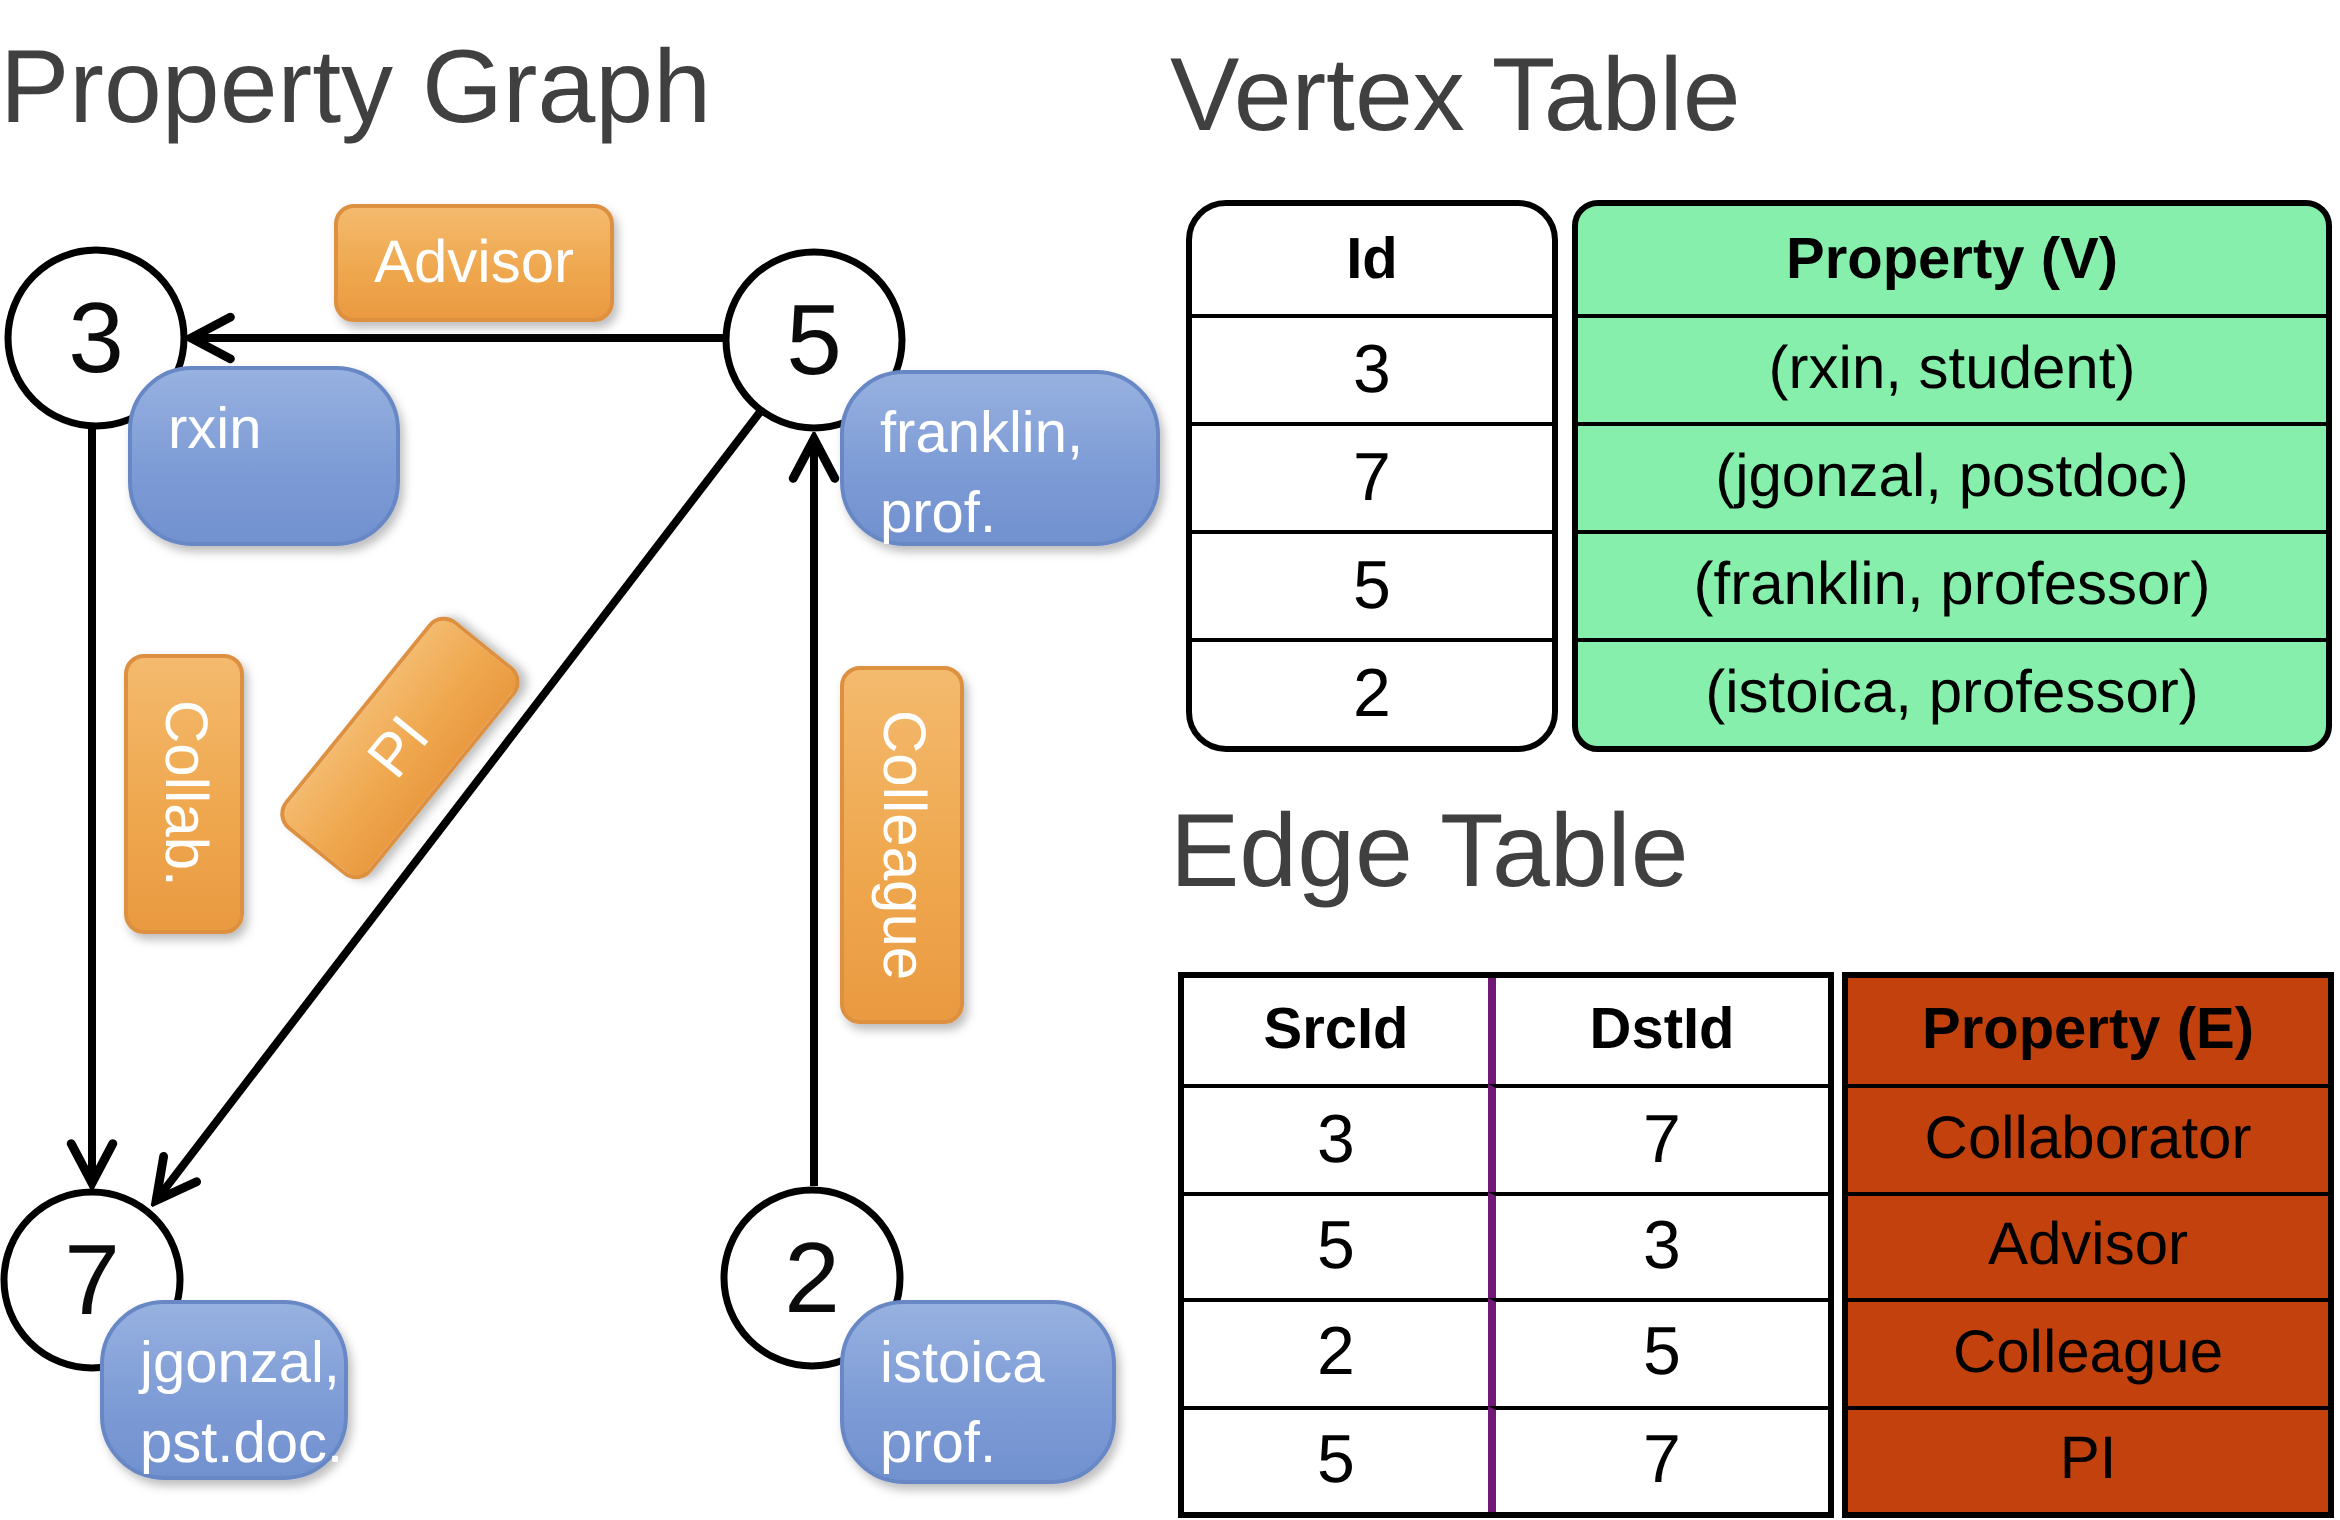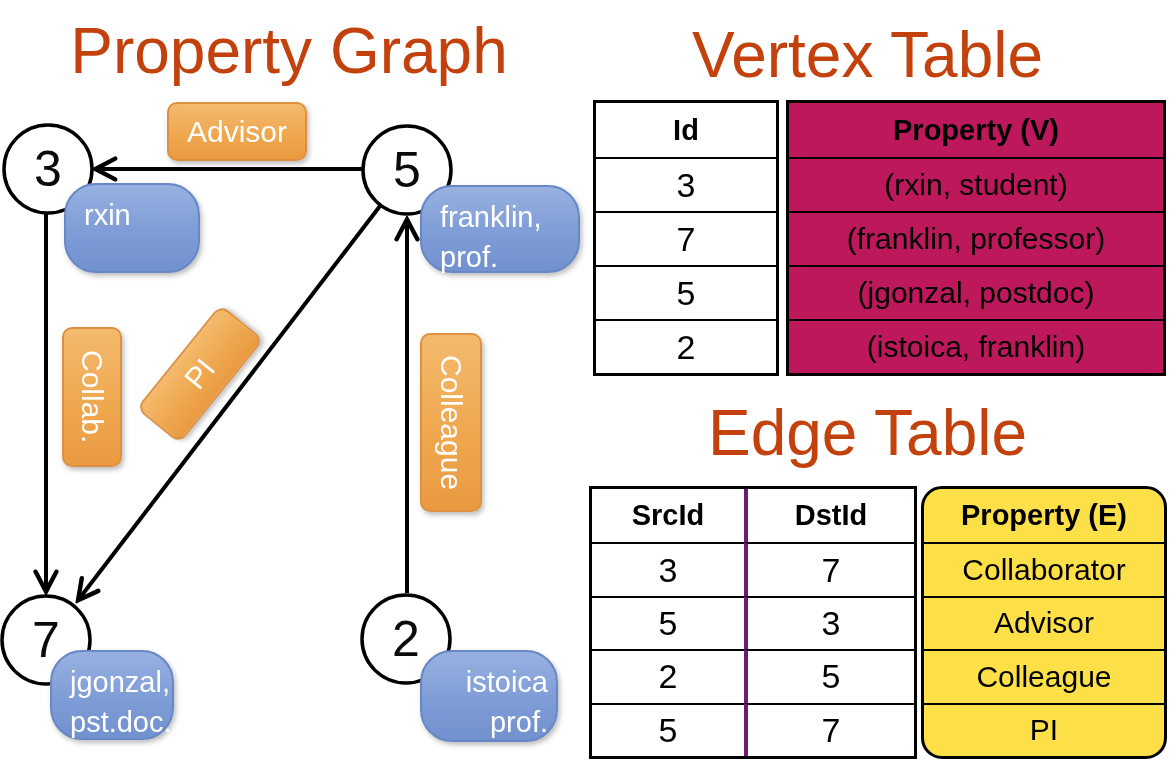--- a/index.html
+++ b/index.html
@@ -3,22 +3,22 @@
 <meta charset="utf-8">
 <style>
   html,body { margin:0; padding:0; background:#fff; }
   #root {
     position:relative; width:1170px; height:760px;
     background:#ffffff; overflow:hidden;
     font-family:"Liberation Sans", sans-serif;
     color:#000;
   }
   .title {
-    position:absolute; text-align:center;
-    font-size:64px; font-weight:300; letter-spacing:0px; color:#c2410c;
+    position:absolute; 
+    font-size:52px; font-weight:300; letter-spacing:0px; color:#404040;
   }
   
   #graph-svg { position:absolute; left:0; top:0; }
   .node-label {
     position:absolute; width:80px; height:80px;
     display:flex; align-items:center; justify-content:center;
     font-size:50px; font-weight:300; color:#0b0b0b;
   }
   .obox {
     position:absolute;
@@ -44,22 +44,22 @@
     display:grid; background:#fff;
   }
   .tblock .cell {
     display:flex; align-items:center; justify-content:center;
     font-size:34px; border-top:2px solid #000; overflow:hidden;
   }
   .tblock .cell.first { border-top:none; }
   .tblock .cell.colsep { border-left:4px solid #701a75; }
   .tblock .cell.hdr { font-size:29px; font-weight:bold; }
   .tblock .cell.prop { font-size:30px; }
-  .bluebg { background:#be185d; }
-  .tanbg  { background:#fde047;border-radius:21px; }
+  .bluebg { background:#86efac;border-radius:13px; }
+  .tanbg  { background:#c2410c; }
 </style>
 </head>
 <body>
 
 <div id="root">
 
   <div class="title" style="left:0; top:14px; width:578px;">Property Graph</div>
 
   <svg id="graph-svg" width="580" height="760" viewBox="0 0 580 760">
     <defs>
@@ -91,41 +91,41 @@
     <span>rxin</span>
   </div>
   <div class="bbox" style="left:420px; top:185px; width:160px; height:88px;">
     <span>franklin,</span>
     <span>prof.</span>
   </div>
   <div class="bbox" style="left:50px; top:650px; width:124px; height:90px;">
     <span>jgonzal,</span>
     <span>pst.doc.</span>
   </div>
-  <div class="bbox" style="left:420px; top:650px; width:138px; height:92px;text-align:right;">
+  <div class="bbox" style="left:420px; top:650px; width:138px; height:92px;">
     <span>istoica</span>
     <span>prof.</span>
   </div>
 
   <div class="title" style="left:585px; top:18px; width:565px;">Vertex Table</div>
 
-  <div class="tblock" style="left:593px; top:100px; width:186px; height:276px; grid-template-rows:repeat(5,1fr);">
+  <div class="tblock" style="left:593px; top:100px; width:186px; height:276px; grid-template-rows:repeat(5,1fr);border-radius:20px;">
     <div class="cell hdr first">Id</div>
     <div class="cell">3</div>
     <div class="cell">7</div>
     <div class="cell">5</div>
     <div class="cell">2</div>
   </div>
 
   <div class="tblock bluebg" style="left:786px; top:100px; width:380px; height:276px; grid-template-rows:repeat(5,1fr);">
     <div class="cell hdr first">Property (V)</div>
     <div class="cell prop">(rxin, student)</div>
+    <div class="cell prop">(jgonzal, postdoc)</div>
     <div class="cell prop">(franklin, professor)</div>
-    <div class="cell prop">(jgonzal, postdoc)</div>
-    <div class="cell prop">(istoica, franklin)</div>
+    <div class="cell prop">(istoica, professor)</div>
   </div>
 
   <div class="title" style="left:585px; top:396px; width:565px;">Edge Table</div>
 
   <div class="tblock" style="left:589px; top:486px; width:328px; height:273px; grid-template-columns:152px 1fr; grid-template-rows:repeat(5,1fr);">
     <div class="cell hdr first">SrcId</div>
     <div class="cell hdr first colsep">DstId</div>
     <div class="cell">3</div>
     <div class="cell colsep">7</div>
     <div class="cell">5</div>

